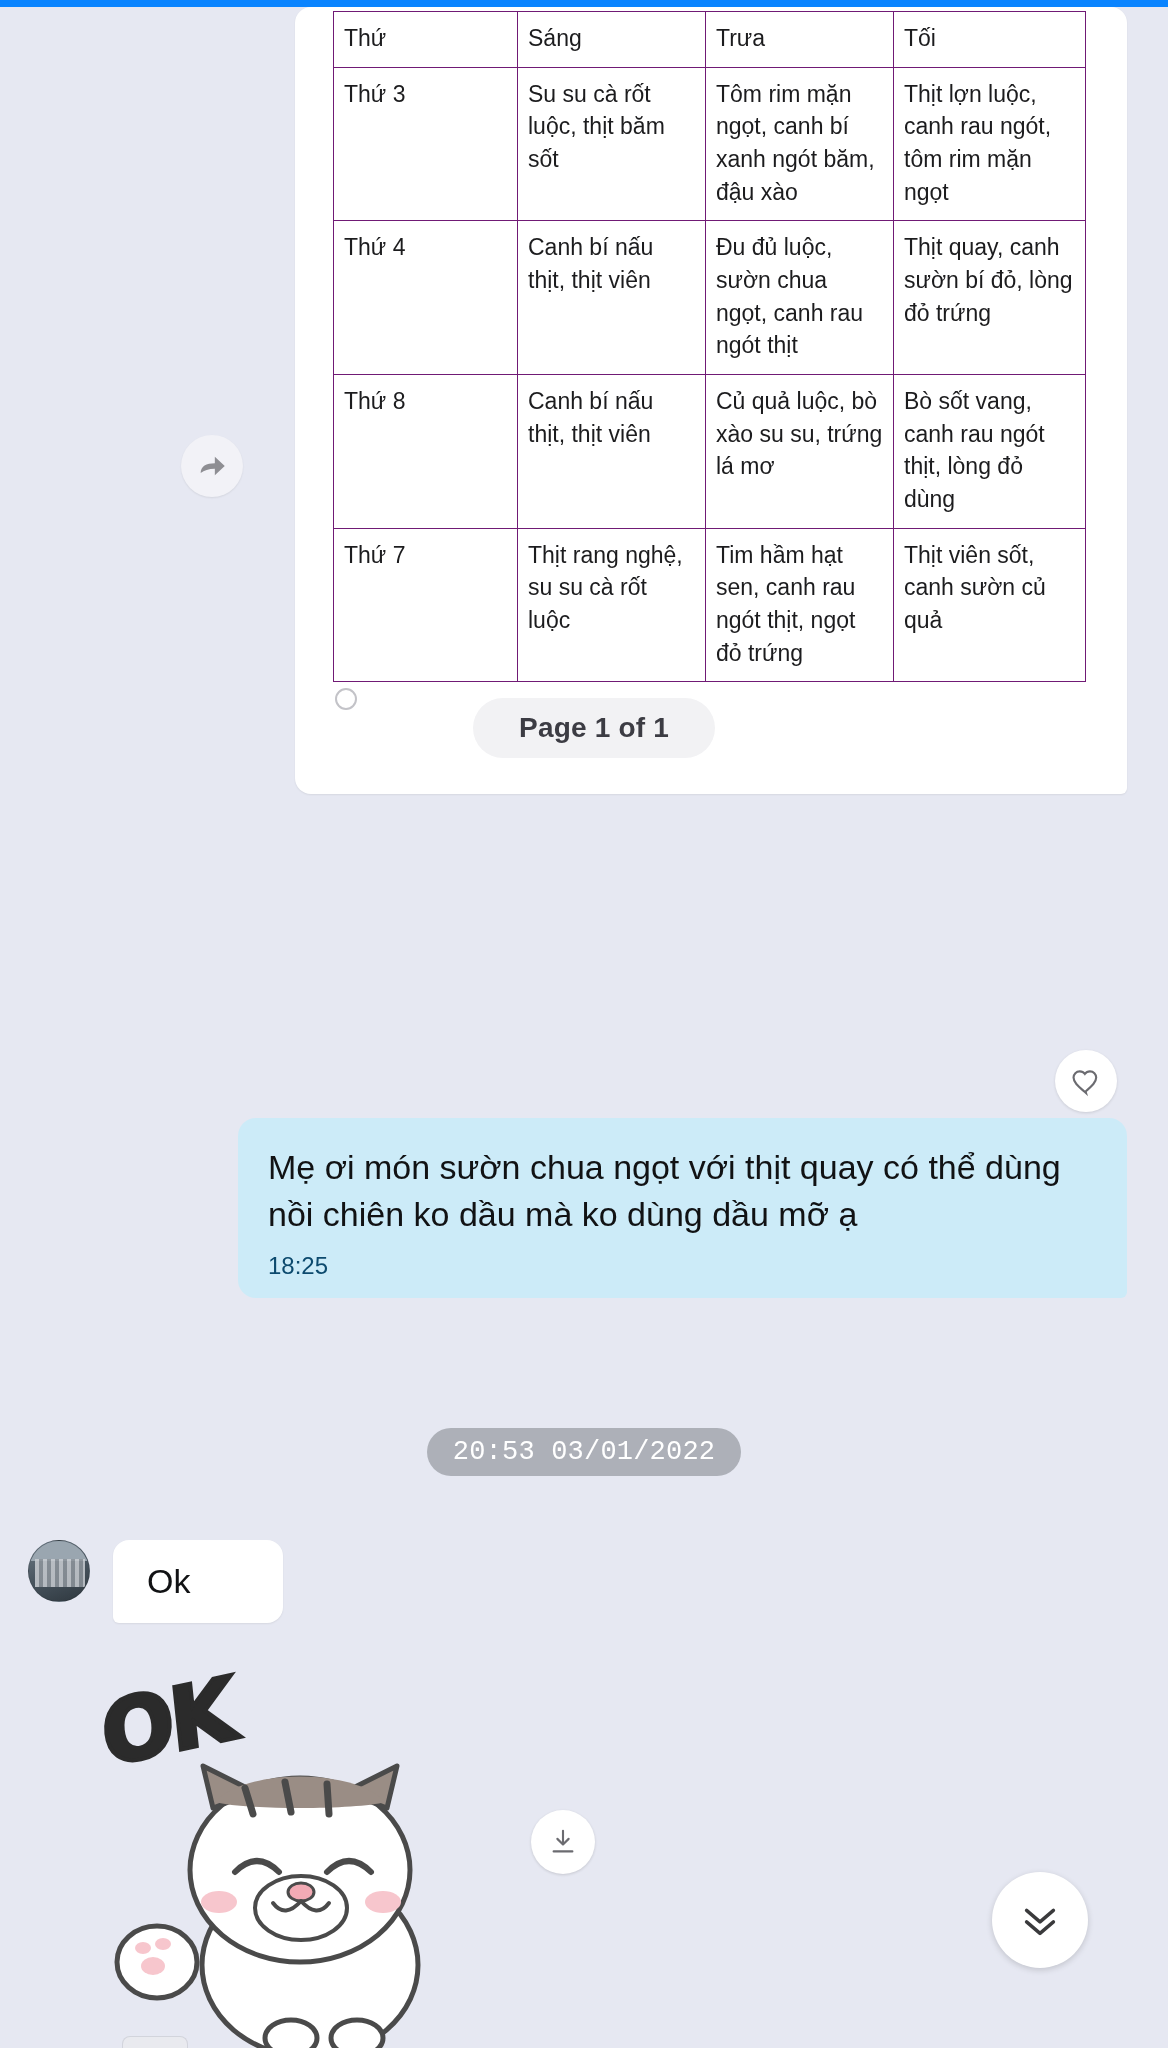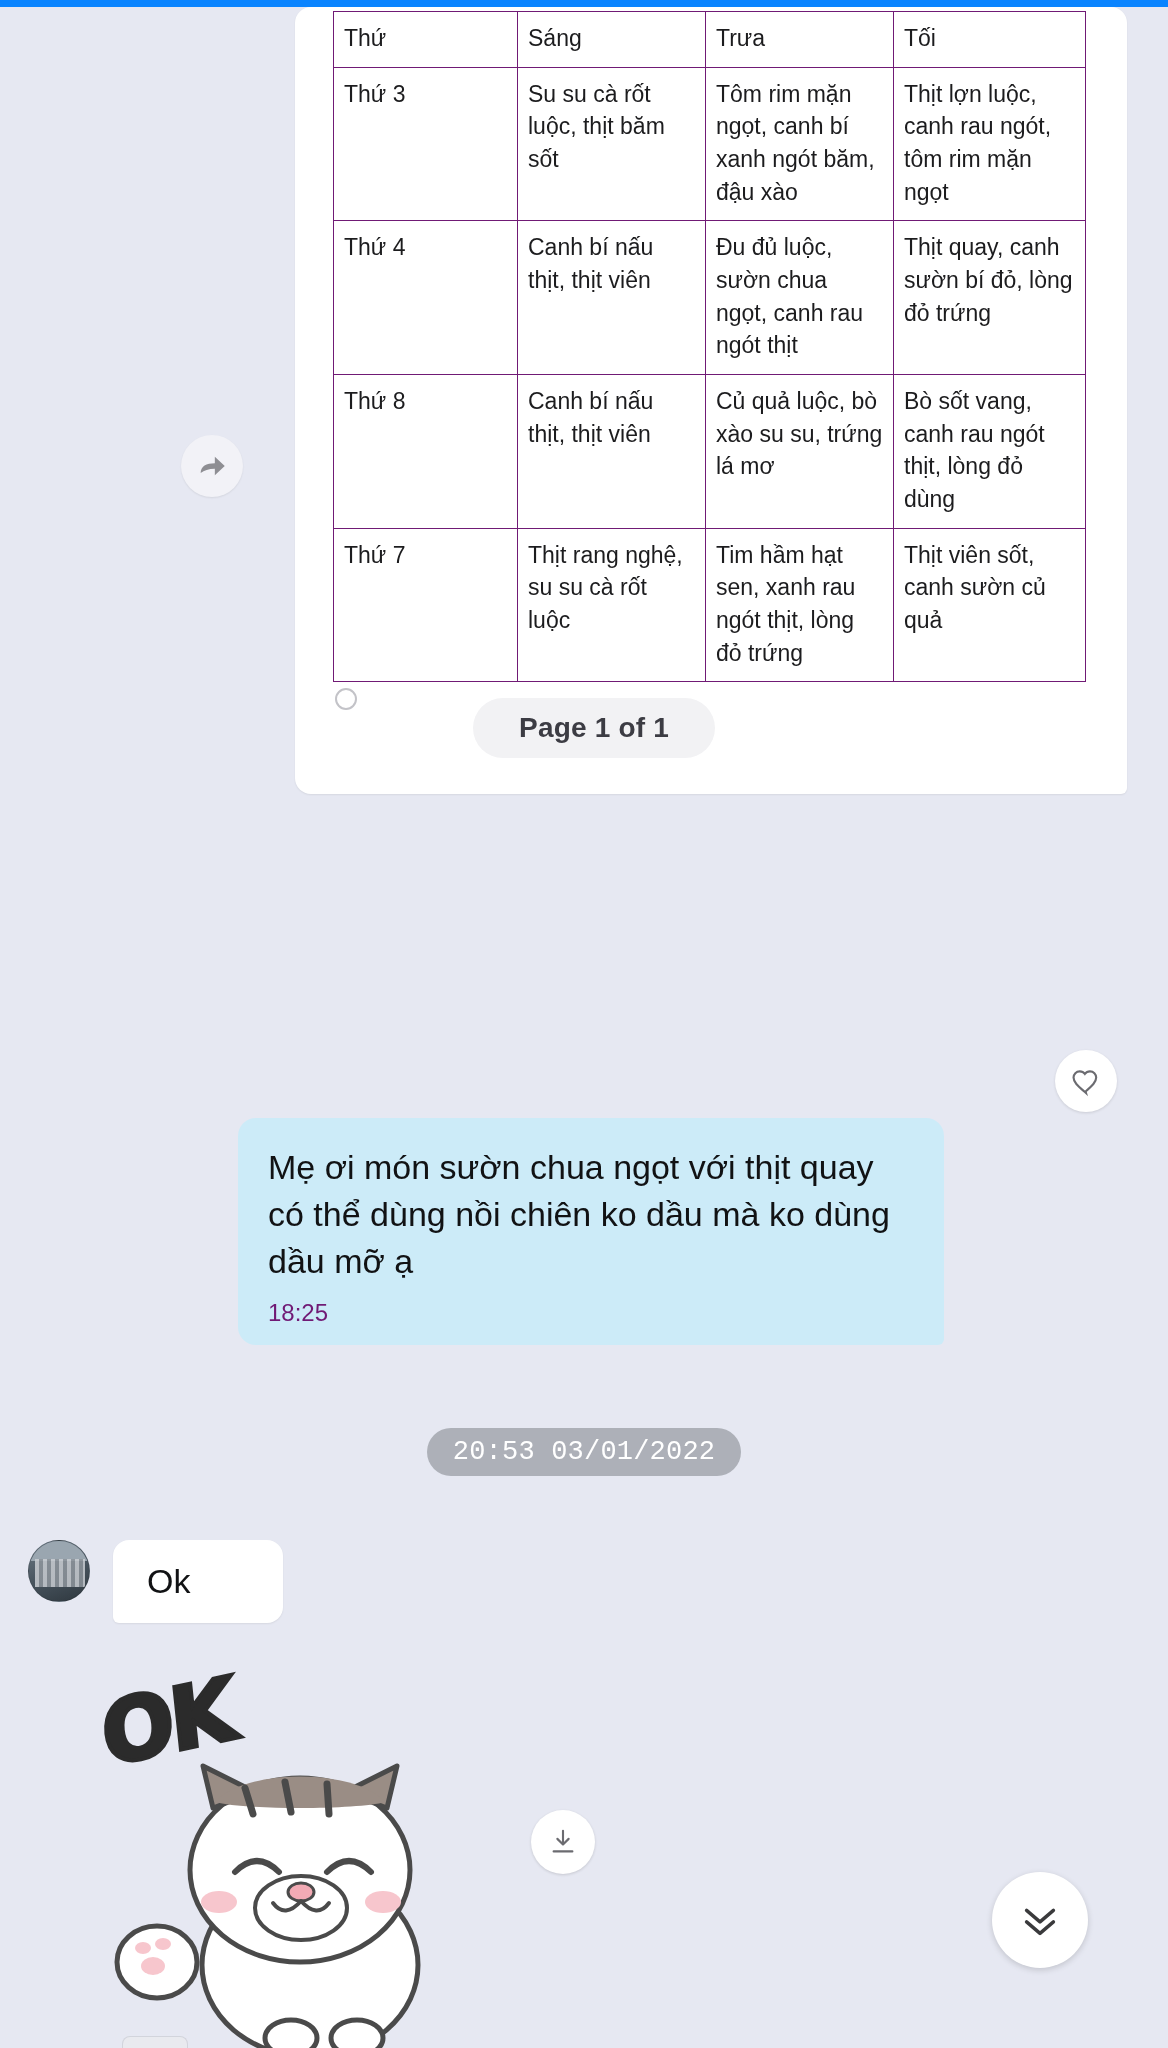--- a/index.html
+++ b/index.html
@@ -122,35 +122,35 @@
     justify-content: center;
     box-shadow: 0 1px 3px rgba(0,0,0,0.12);
   }
   .heart-btn svg { width: 34px; height: 34px; }
 
   
   .out-bubble {
     position: absolute;
     left: 238px;
     top: 1118px;
-    width: 706px;
+    width: 889px;
     background: #ccebf8;
     border-radius: 18px;
     border-bottom-right-radius: 6px;
     padding: 26px 30px 18px 30px;
   }
   .out-text {
     font-size: 34px;
     line-height: 1.38;
     color: #111214;
   }
   .out-time {
     margin-top: 14px;
     font-size: 24px;
-    color: #701a75;
+    color: #0c4a6e;
   }
 
   
   .divider-wrap {
     position: absolute;
     left: 0; top: 1428px;
     width: 1168px;
     display: flex;
     justify-content: center;
     font-family: Liberation Mono, monospace;
@@ -299,21 +299,21 @@
           </tr>
           <tr>
             <td>Thứ 8</td>
             <td>Canh bí nấu thịt, thịt viên</td>
             <td>Củ quả luộc, bò xào su su, trứng lá mơ</td>
             <td>Bò sốt vang, canh rau ngót thịt, lòng đỏ dùng</td>
           </tr>
           <tr>
             <td>Thứ 7</td>
             <td>Thịt rang nghệ, su su cà rốt luộc</td>
-            <td>Tim hầm hạt sen, xanh rau ngót thịt, lòng đỏ trứng</td>
+            <td>Tim hầm hạt sen, canh rau ngót thịt, ngọt đỏ trứng</td>
             <td>Thịt viên sốt, canh sườn củ quả</td>
           </tr>
         </tbody>
       </table>
 
       <div class="page-label-wrap">
         <div class="radio-dot"></div>
         <div class="page-label">Page 1 of 1</div>
       </div>
     </div>

